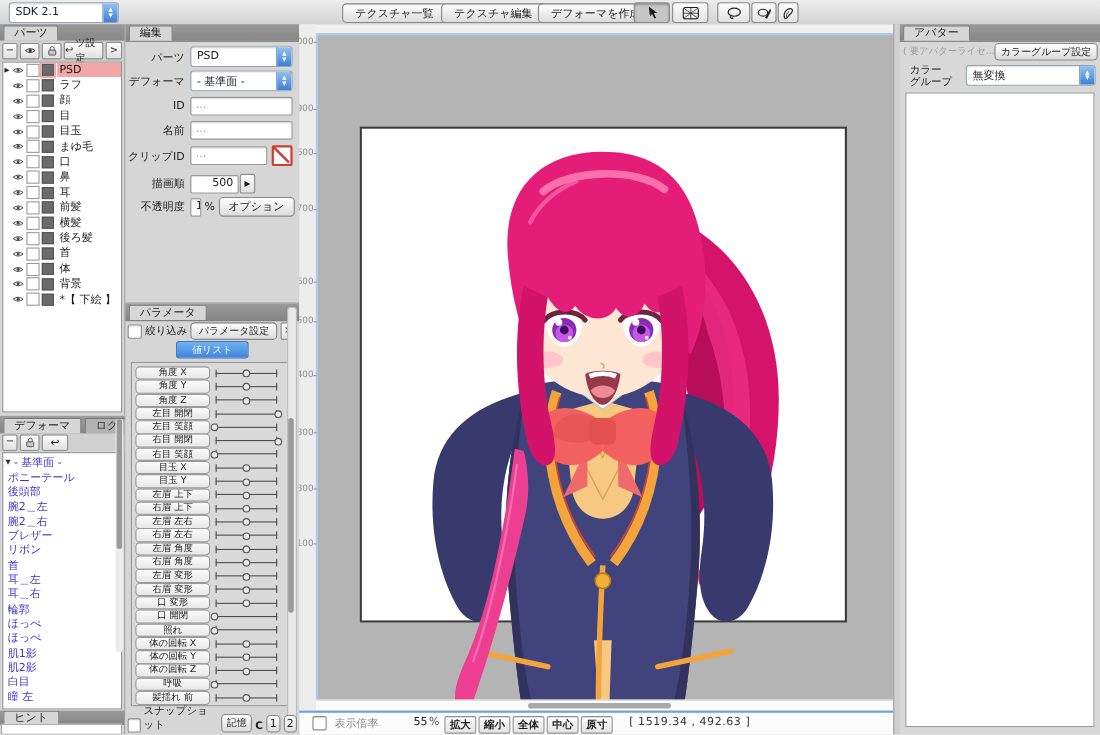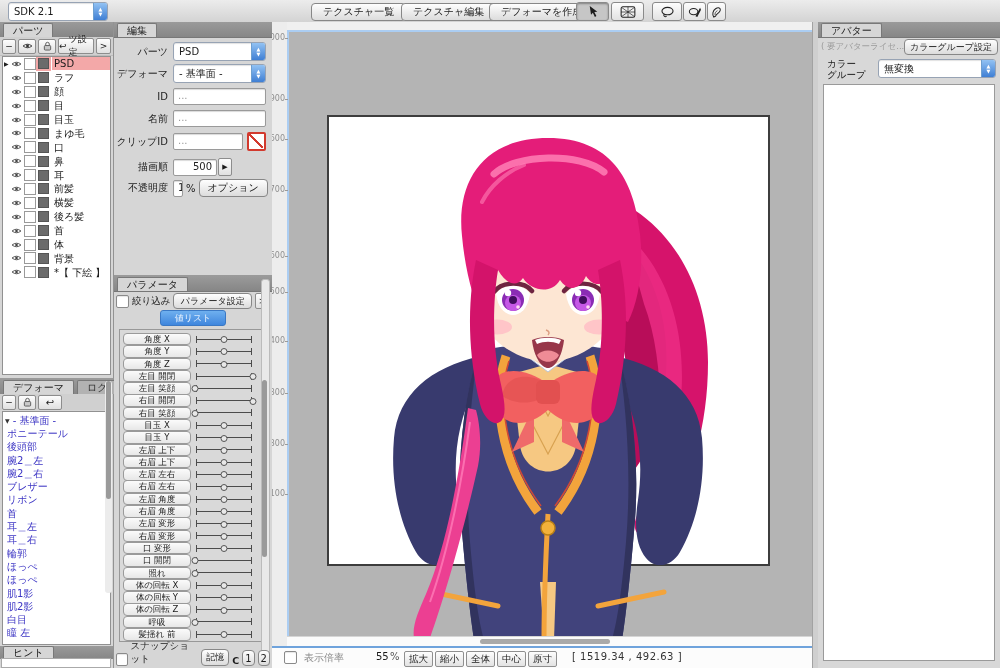--- a/index.html
+++ b/index.html
@@ -85,21 +85,21 @@
   .ruler-num::after{content:'';position:absolute;right:-3px;top:4px;width:3px;height:1px;background:#9a9a9a}
   #viewport{position:absolute;left:15px;top:8px;right:0;bottom:0;background:#b4b4b4;border-left:2px solid #abcdf2;border-top:2px solid #abcdf2}
   #model-rect{position:absolute;left:55px;top:93px;width:439px;height:447px;background:#fff;border:2px solid #3d3d3d}
   #character{position:absolute;left:0;top:0;width:540px;height:624px;pointer-events:none}
   #canvas-hsb{position:absolute;left:15px;right:0;bottom:0;height:9px;background:#fbfbfb;border-top:1px solid #d5d5d5}
   #canvas-hsb .thumb{position:absolute;left:193px;top:2px;width:130px;height:5px;background:#a9a9a9;border-radius:3px}
   
   #status-bar{position:absolute;left:272px;top:646px;width:540px;height:22px;background:#fcfcfc;border-top:2px solid #6fa3dc}
   #status-bar .sb{position:absolute;top:3px}
   .sbtn{display:inline-flex;align-items:center;justify-content:center;height:14px;padding:0 4px;margin-right:2px;
-      background:linear-gradient(#fdfdfd,#e3e3e3);border:1px solid #8f8f8f;border-radius:2px;font-size:9.5px;font-weight:normal}
+      background:linear-gradient(#fdfdfd,#e3e3e3);border:1px solid #8f8f8f;border-radius:2px;font-size:9.5px;font-weight:bold}
   
   #splitter{position:absolute;left:812px;top:22px;width:6px;height:646px;background:#cfcfcf;border-left:1px solid #a2a2a2}
   #avatar-panel{position:absolute;left:818px;top:22px;width:182px;height:646px;background:#d8d8d8}
   #avatar-note{position:absolute;left:3px;top:19px;width:88px;font-size:8.5px;color:#9b9b9b;white-space:nowrap;overflow:hidden}
   #color-group-settings{position:absolute;right:2px;top:17px;height:14px;padding:0 5px;font-size:9px}
   #color-group-label{position:absolute;left:9px;top:36px;font-size:9.5px;line-height:11px}
   #color-group-select{position:absolute;left:60px;top:37px;right:4px;height:17px}
   #avatar-listbox{position:absolute;left:5px;top:62px;right:5px;bottom:7px;background:#fff;border:1px solid #9a9a9a}
   svg{display:block}
 </style>

